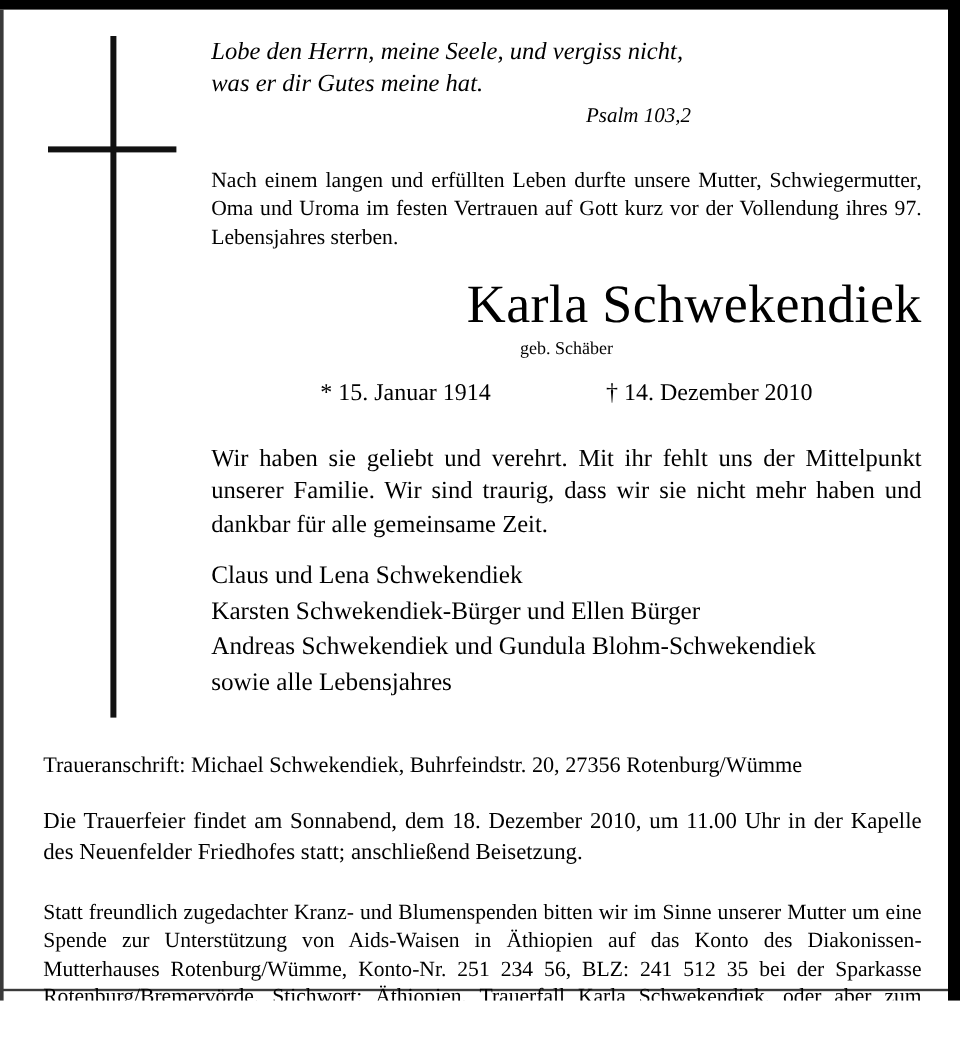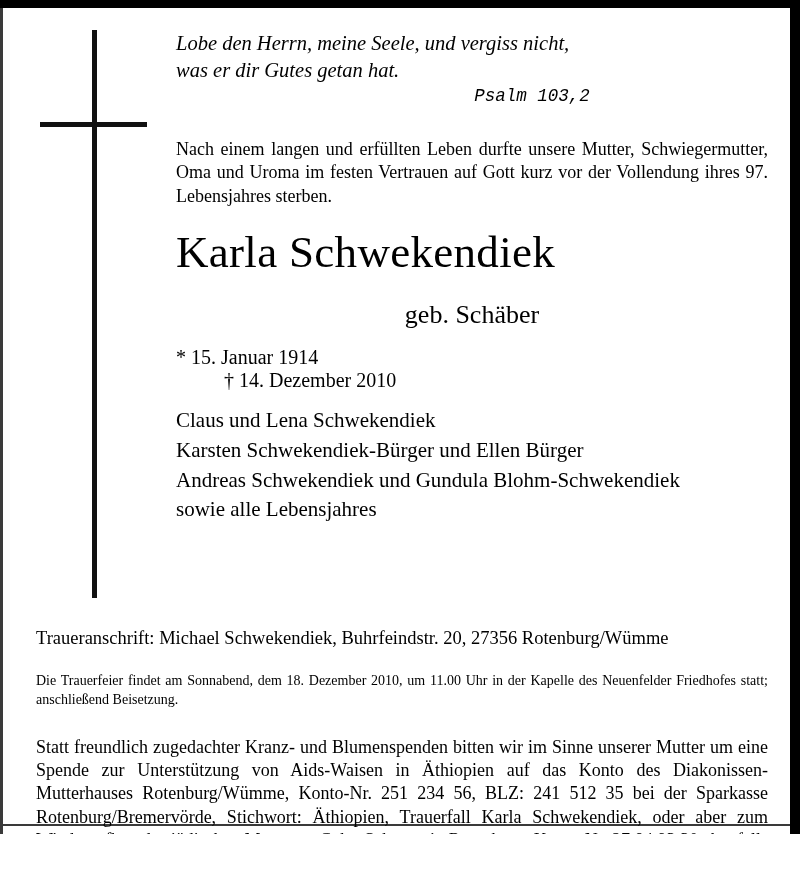--- a/index.html
+++ b/index.html
@@ -79,51 +79,49 @@
     font-size: 20.5px;
     line-height: 1.33;
     text-align: left;
   }
   .verse-attrib {
     font-style: italic;
     font-size: 17.5px;
     text-align: center;
     margin-top: 1px;
     padding-left: 120px;
-    font-family: Liberation Mono, monospace;
   }
 
   .intro {
     margin-top: 32px;
     font-size: 18px;
     line-height: 1.32;
     text-align: justify;
     text-align-last: left;
   }
 
   .deceased-name {
     margin-top: 20px;
     font-size: 45px;
     line-height: 1.05;
-    text-align: left;
+    text-align: right;
     letter-spacing: 0.3px;
     white-space: nowrap;
   }
   .maiden-name {
-    margin-top: 24px;
-    font-size: 26px;
+    margin-top: 6px;
+    font-size: 15px;
     text-align: center;
   }
 
   .dates {
     margin-top: 16px;
     display: flex;
     justify-content: center;
     font-size: 20px;
-    flex-direction: column;
   }
   .date-birth { padding-right: 48px; }
   .date-death { padding-left: 48px; }
 
   .tribute {
     margin-top: 30px;
     font-size: 20.5px;
     line-height: 1.33;
     text-align: justify;
     text-align-last: left;
@@ -142,21 +140,21 @@
     left: 36px;
     top: 626px;
     width: 732px;
   }
   .mourning-address {
     font-size: 18.5px;
     line-height: 1.3;
   }
   .ceremony {
     margin-top: 22px;
-    font-size: 14px;
+    font-size: 19px;
     line-height: 1.34;
     text-align: justify;
     text-align-last: left;
     font-family: Liberation Serif, serif;
   }
   .donations {
     margin-top: 26px;
     font-size: 18px;
     line-height: 1.30;
     text-align: justify;
@@ -173,34 +171,35 @@
   <div class="frame-left"></div>
   <div class="frame-bottom"></div>
 
   <div class="cross-vertical"></div>
   <div class="cross-horizontal"></div>
 
   <div class="upper-block">
 
     <div class="verse">
       <div>Lobe den Herrn, meine Seele, und vergiss nicht,</div>
-      <div>was er dir Gutes getan hat.</div>
+      <div>was er dir Gutes meine hat.</div>
     </div>
     <div class="verse-attrib">Psalm 103,2</div>
 
     <div class="intro">Nach einem langen und erfüllten Leben durfte unsere Mutter, Schwiegermutter, Oma und Uroma im festen Vertrauen auf Gott kurz vor der Vollendung ihres 97. Lebensjahres sterben.</div>
 
     <div class="deceased-name">Karla Schwekendiek</div>
     <div class="maiden-name">geb. Schäber</div>
 
     <div class="dates">
       <div class="date-birth">* 15. Januar 1914</div>
       <div class="date-death">† 14. Dezember 2010</div>
     </div>
 
+    <div class="tribute">Wir haben sie geliebt und verehrt. Mit ihr fehlt uns der Mittelpunkt unserer Familie. Wir sind traurig, dass wir sie nicht mehr haben und dankbar für alle gemeinsame Zeit.</div>
 
     <div class="survivors">
       <div class="survivor-line">Claus und Lena Schwekendiek</div>
       <div class="survivor-line">Karsten Schwekendiek-Bürger und Ellen Bürger</div>
       <div class="survivor-line">Andreas Schwekendiek und Gundula Blohm-Schwekendiek</div>
       <div class="survivor-line">sowie alle Lebensjahres</div>
     </div>
 
   </div>
 

